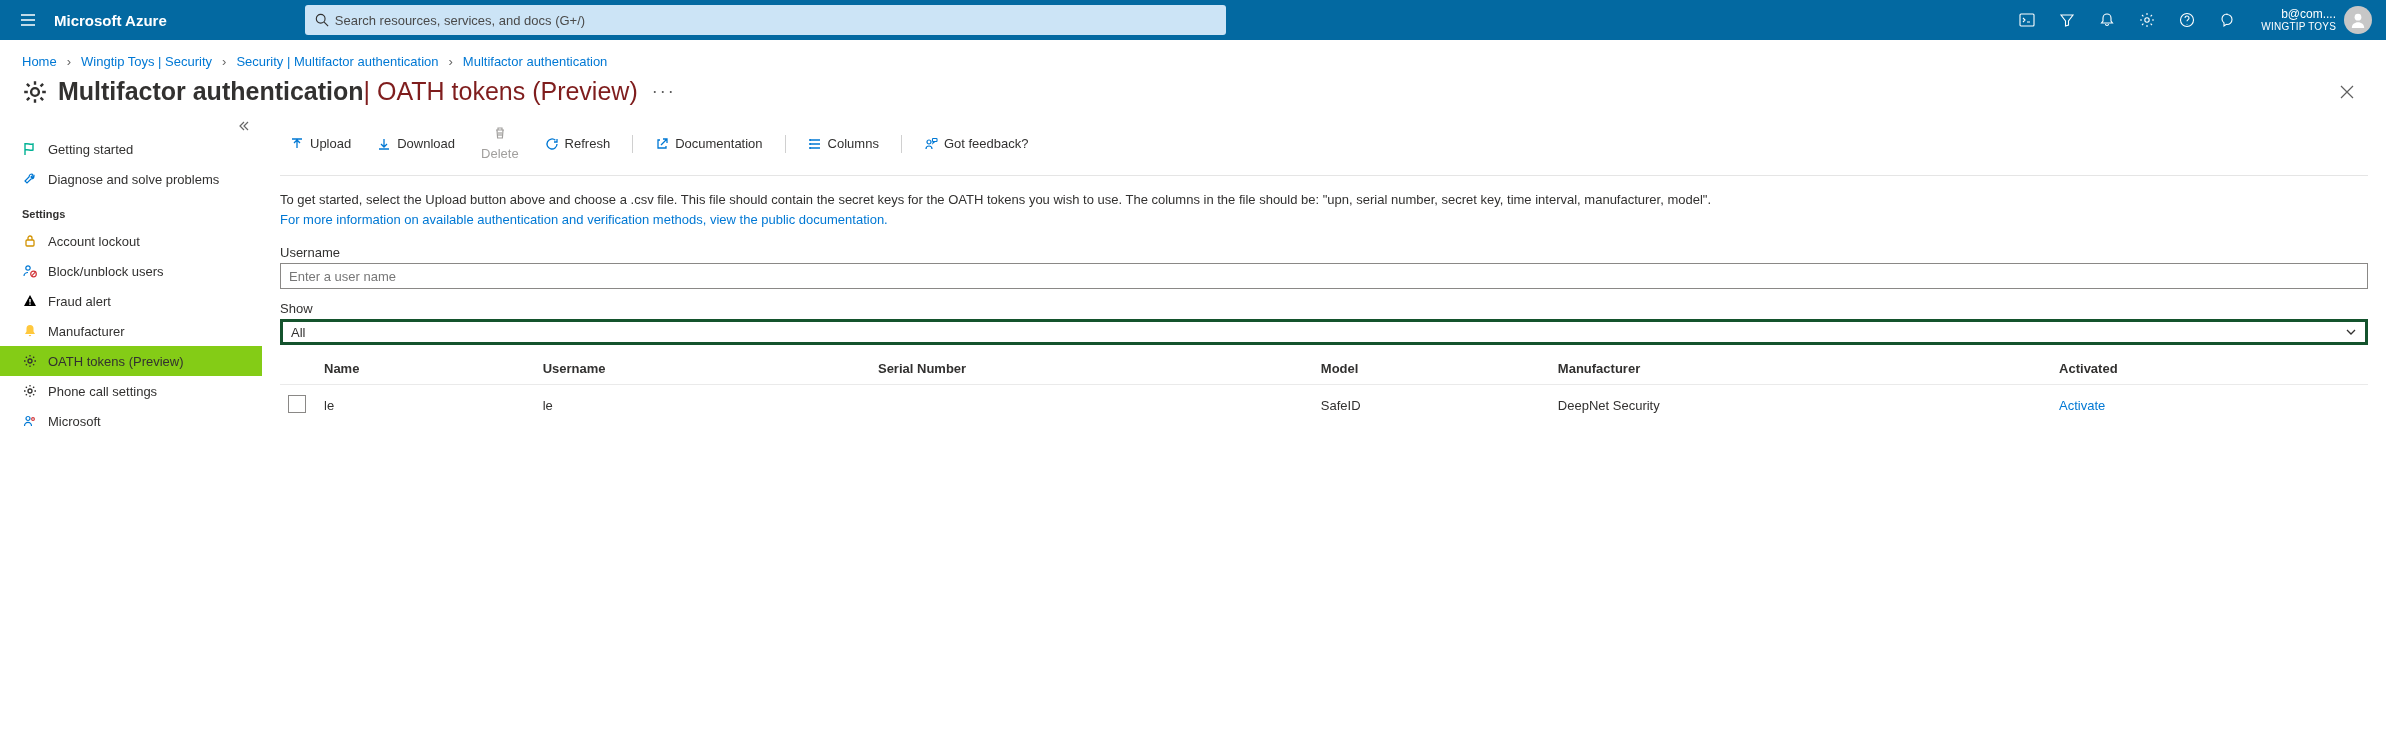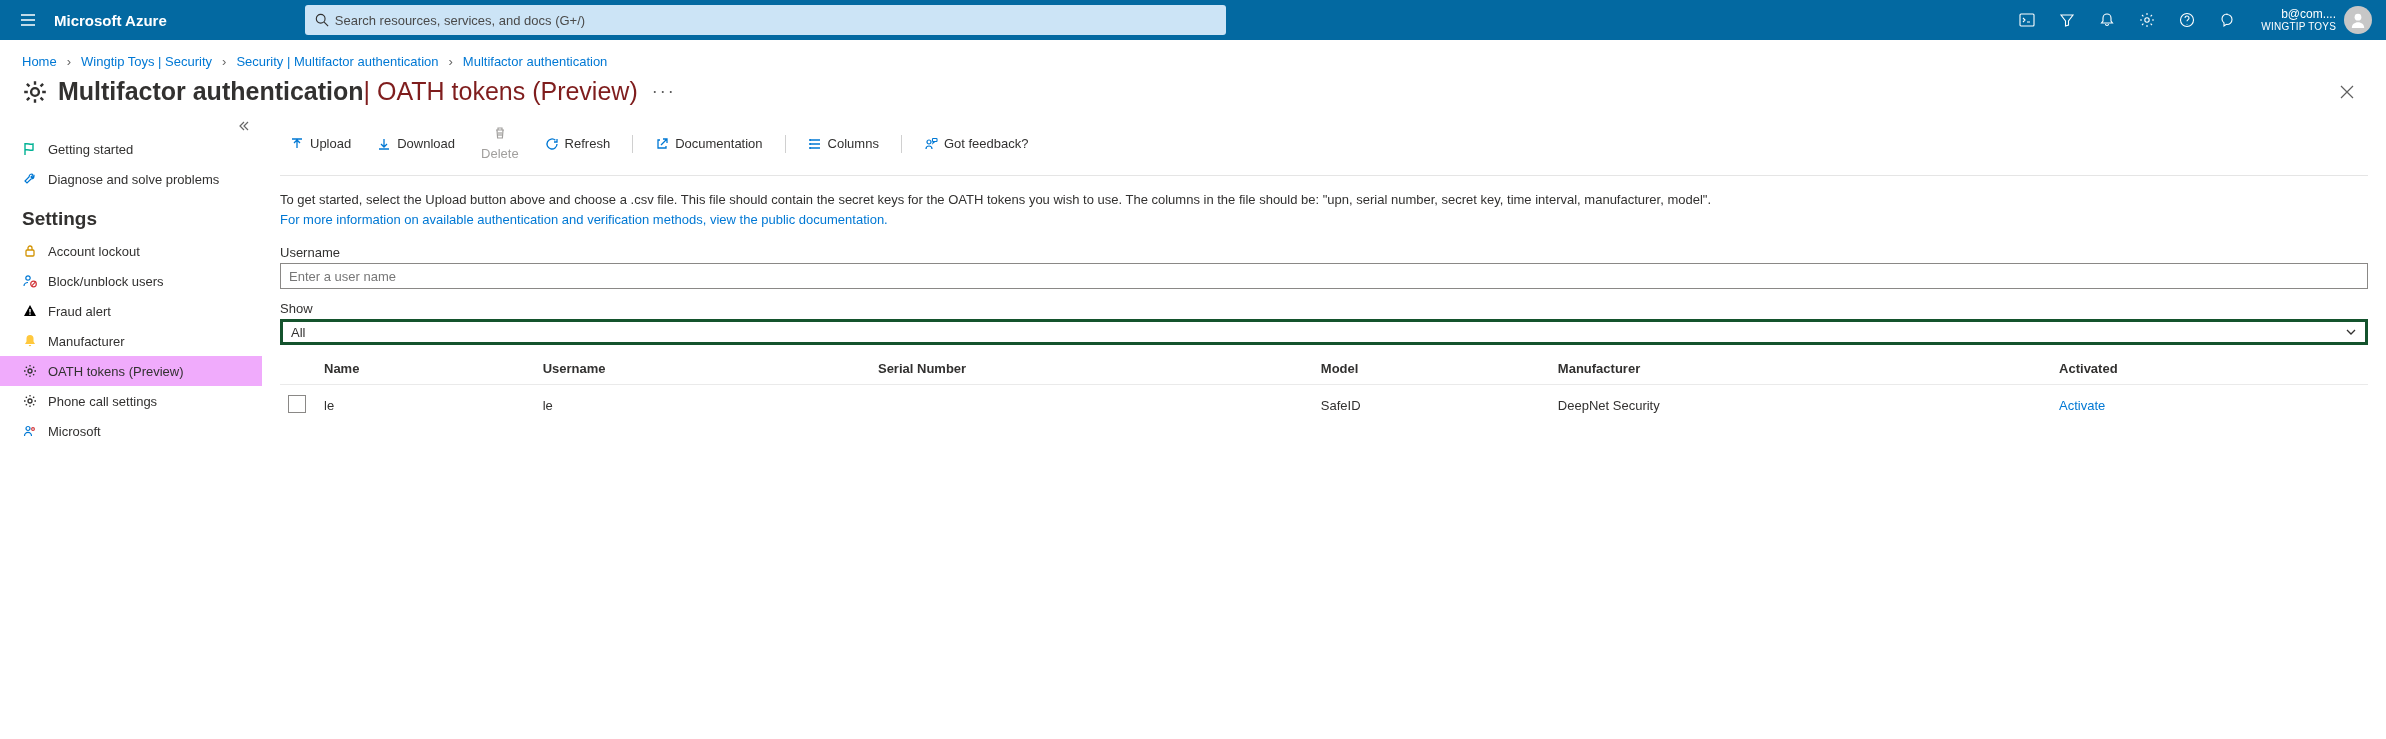--- a/index.html
+++ b/index.html
@@ -35,22 +35,22 @@
   .title-dots { margin-left: 14px; color: #5f5f5f; cursor: pointer; font-size: 18px; letter-spacing: 2px;}
   .title-spacer { flex: 1; }
   .close-x { font-size: 18px; color: #5f5f5f; cursor: pointer; padding: 6px 10px; }
 
   
   .body { display: flex; }
 
   .sidebar { width: 262px; padding: 4px 0 0 0; }
   .side-collapse { display:flex; justify-content:flex-end; padding: 2px 12px 2px 0; color:#666; cursor:pointer;}
   .side-item { display: flex; align-items: center; padding: 7px 14px 7px 22px; gap: 10px; cursor: pointer; font-size: 13px; }
-  .side-item.selected { background: #f0abfc; }
-  .side-heading { padding: 14px 14px 6px 22px; font-weight: 600; font-size: 19px; }
+  .side-item.selected { background: #84cc16; }
+  .side-heading { padding: 14px 14px 6px 22px; font-weight: 600; font-size: 11px; }
   .side-icon { width: 16px; height: 16px; display: flex; align-items: center; justify-content: center; flex: 0 0 16px; }
 
   .main { flex: 1; padding: 0 18px 20px 18px; min-width: 0; }
 
   
   .toolbar { display: flex; align-items: center; gap: 6px; padding: 8px 0 10px 0; border-bottom: 1px solid #e5e5e5; flex-wrap: wrap;}
   .tbtn { display: flex; align-items: center; gap: 6px; padding: 4px 10px; cursor: pointer; font-size: 13px; color: #323130; }
   .tbtn.disabled { color: #a19f9d; cursor: default; flex-direction: column; }
   .tsep { width: 1px; height: 18px; background: #d0d0d0; margin: 0 6px; }
   .tbtn svg, .tbtn .ico { color: #0078d4; }

